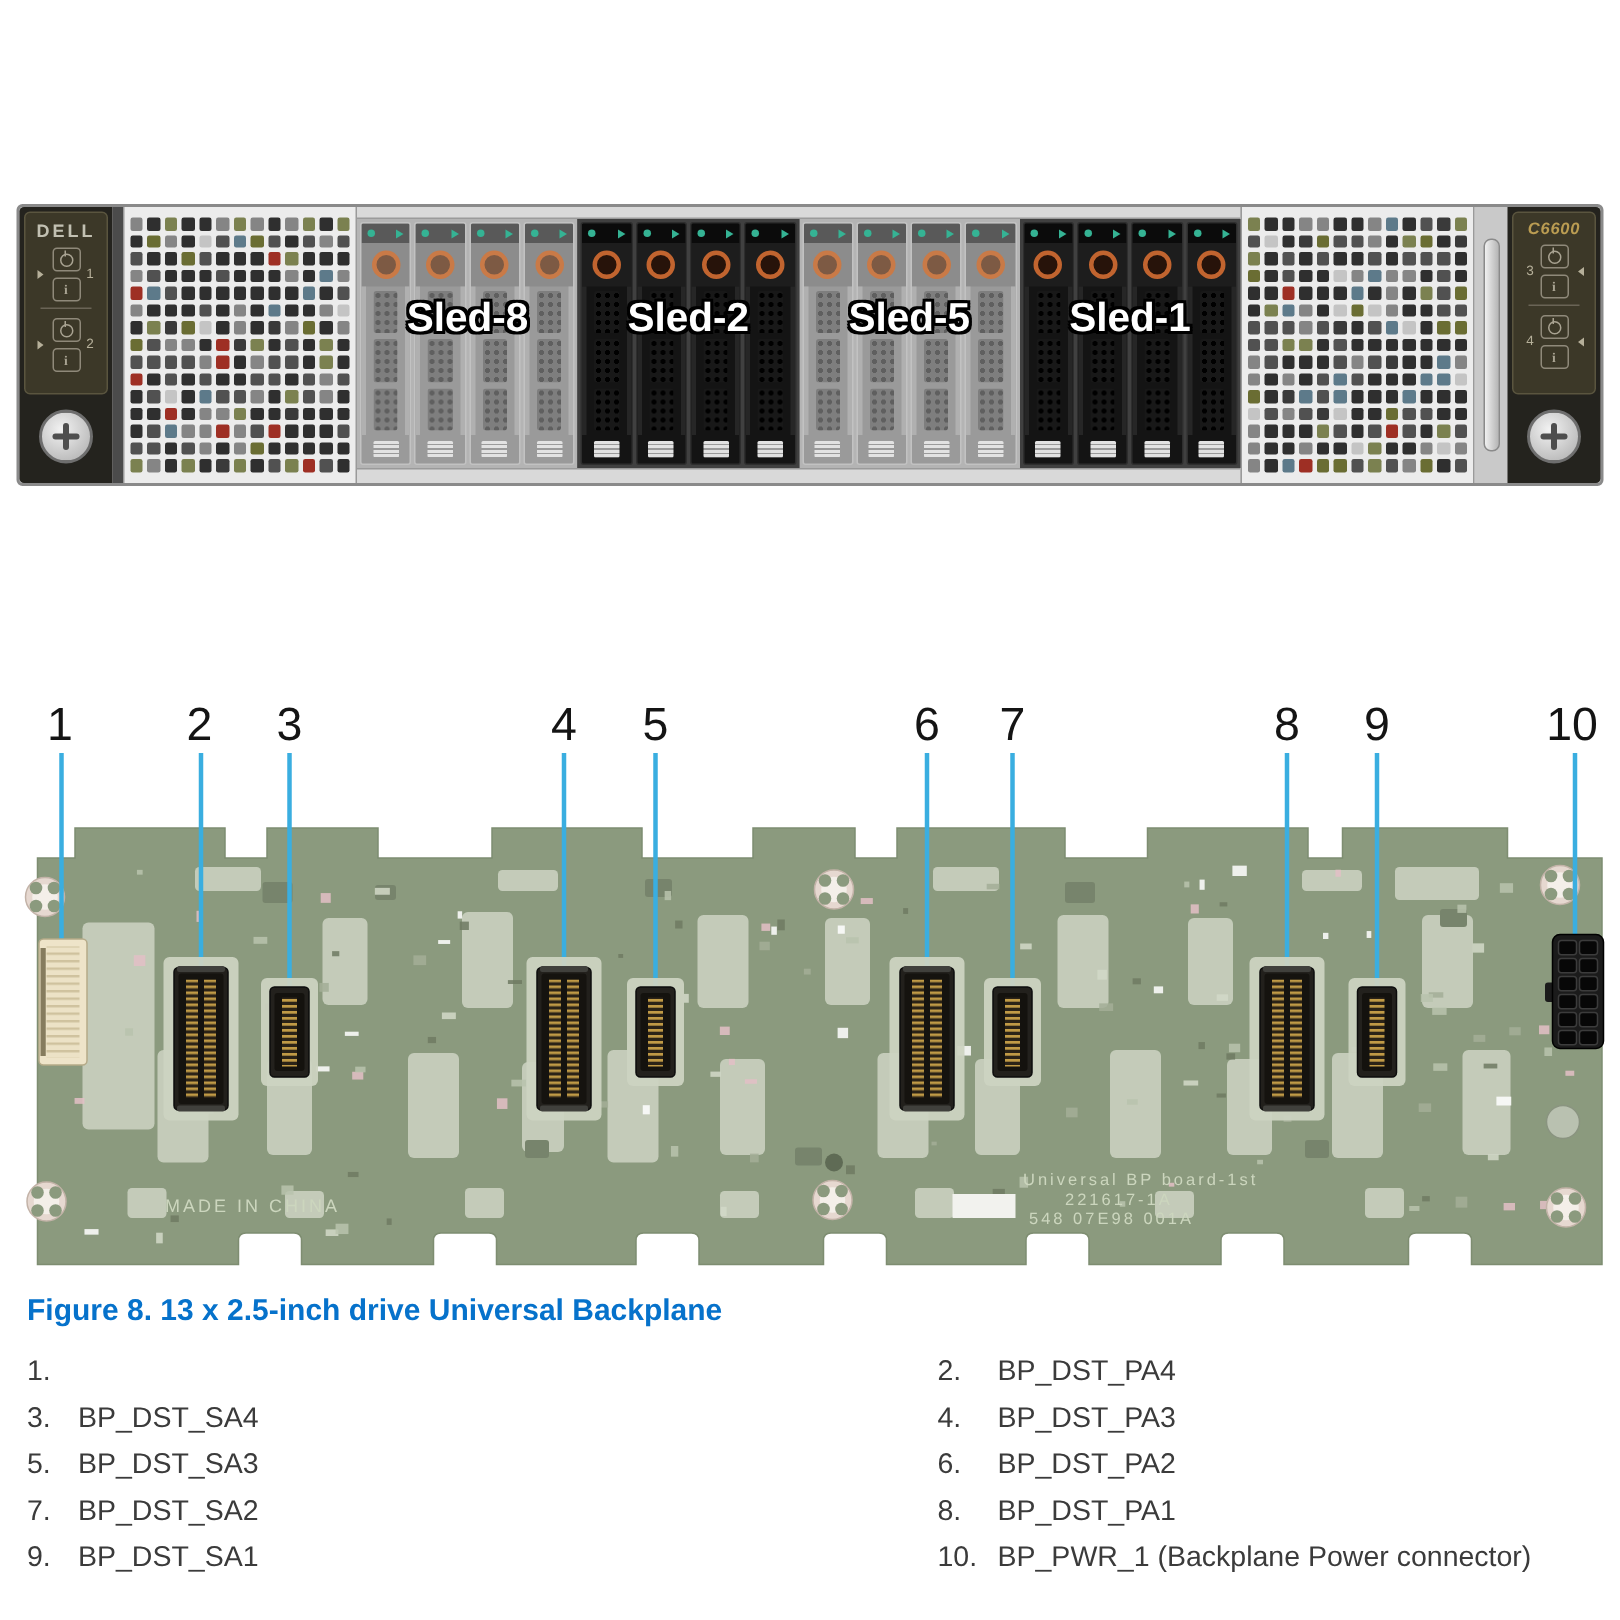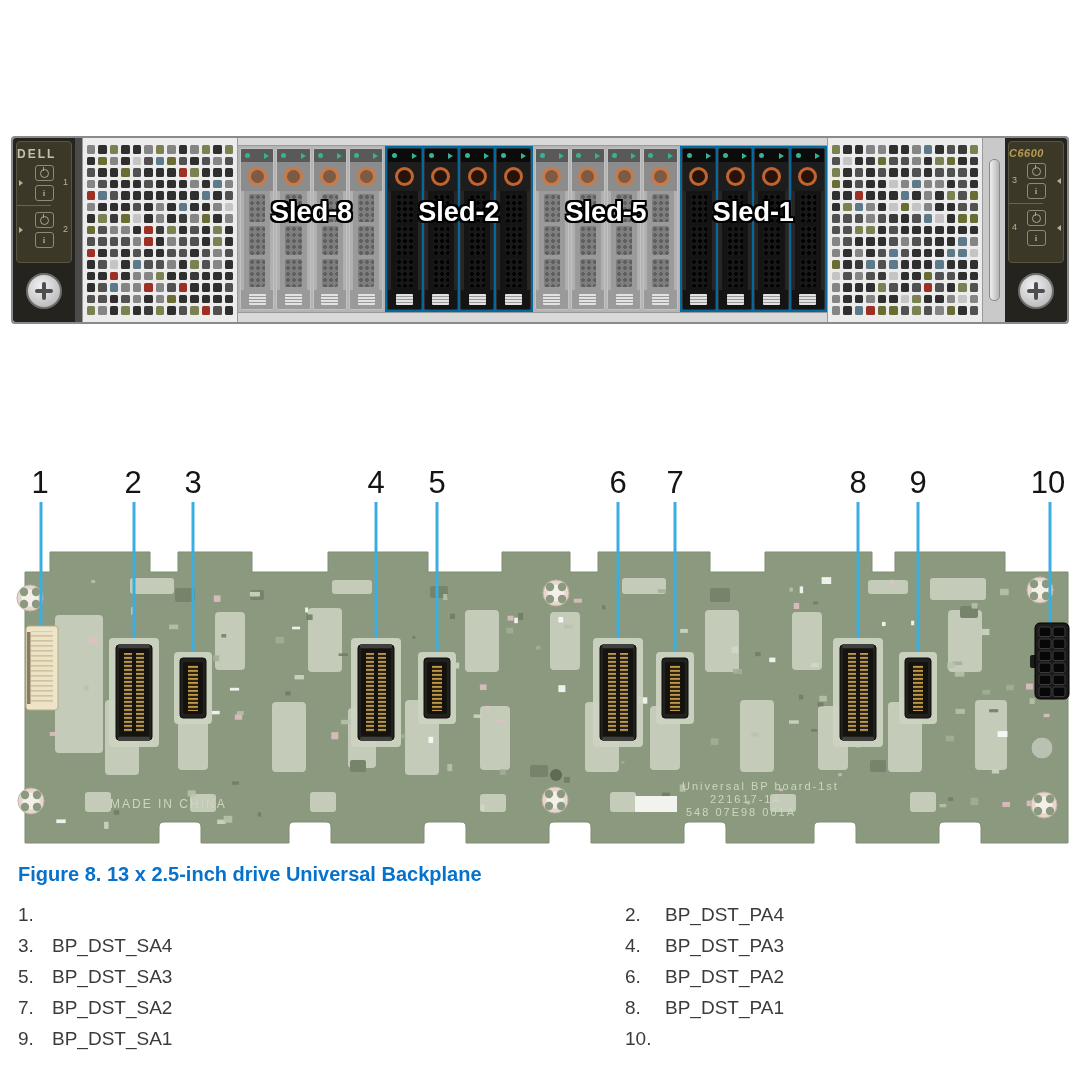--- a/index.html
+++ b/index.html
@@ -7,21 +7,21 @@
        font-family:"Liberation Sans",sans-serif;color:#3b3b3b;}
 
   
   .chassis{position:absolute;left:11px;top:136px;width:1058px;height:188px;
     background:#c9c9c9;border:2px solid #8a8a8a;border-radius:4px;
     display:flex;box-sizing:border-box;}
   .ear{width:62px;background:#24231e;display:flex;flex-direction:column;box-sizing:border-box;padding:3px;}
   .ear.left{border-radius:3px 0 0 3px;}
   .ear.right{border-radius:0 3px 3px 0;}
   .ear-panel{background:#3c3828;border:1px solid #5a553f;border-radius:4px;
-    flex:0 0 112px;display:flex;flex-direction:column;padding:5px 0 3px;}
+    flex:0 0 112px;display:flex;flex-direction:column;align-items:center;padding:5px 0 3px;}
   .brand{font-size:12px;font-weight:bold;letter-spacing:2px;color:#c2c0b2;}
   .model{font-size:11px;font-weight:bold;font-style:italic;color:#ba9c52;letter-spacing:.5px;}
   .btn-group{position:relative;display:flex;flex-direction:column;gap:4px;align-items:center;
     padding:4px 12px 2px;}
   .pbtn{width:17px;height:14px;border:1px solid #8f897a;border-radius:3px;
     display:flex;align-items:center;justify-content:center;}
   .glyph-power{width:7px;height:7px;border:1.5px solid #a9a392;border-radius:50%;position:relative;}
   .glyph-power::after{content:"";position:absolute;left:2px;top:-3px;width:1.5px;height:4px;background:#a9a392;}
   .glyph-info{font-size:9px;font-weight:bold;color:#a9a392;line-height:1;font-family:"Liberation Serif",serif;}
   .grp-num{position:absolute;top:16px;font-size:9px;color:#b6b09a;}
@@ -39,21 +39,21 @@
   .hinge{width:7px;background:#4b4b4b;}
   .grille{width:156px;background:#ececec;border-left:1px solid #9a9a9a;border-right:1px solid #9a9a9a;
     display:grid;grid-template-columns:repeat(13,8.5px);grid-auto-rows:8.5px;gap:3px;
     justify-content:center;align-content:center;box-sizing:border-box;}
   .grille .cell{border-radius:1.5px;}
   .sled-bay{flex:1;background:#151515;display:flex;flex-direction:column;}
   .rail-top{height:7px;background:#d9d9d9;border-bottom:1px solid #9a9a9a;}
   .rail-bottom{height:9px;background:#d9d9d9;border-top:1px solid #9a9a9a;}
   .sled-row{flex:1;display:flex;}
   .sled{flex:1;position:relative;display:flex;padding:2px;gap:2px;box-sizing:border-box;}
-  .sled.dark{background:#0369a1;justify-content:space-between;}
+  .sled.dark{background:#404040;justify-content:space-between;}
   .sled.light{background:#b4b4b4;}
   .carrier{flex:1;display:flex;flex-direction:column;border-radius:2px;overflow:hidden;}
   .sled.dark .carrier{background:#141414;border:1px solid #2e2e2e;}
   .sled.light .carrier{background:#9a9a9a;border:1px solid #c2c2c2;}
   .led-strip{height:13px;display:flex;align-items:center;justify-content:space-between;padding:0 4px;}
   .sled.dark .led-strip{background:#0b0b0b;}
   .sled.light .led-strip{background:#595959;}
   .led-dot{width:5px;height:5px;border-radius:50%;background:#35b394;}
   .led-arrow{width:0;height:0;border-top:3px solid transparent;border-bottom:3px solid transparent;border-left:5px solid #35b394;}
   .btn-panel{height:29px;display:flex;align-items:center;justify-content:center;}
@@ -1181,15 +1181,16 @@
     <div class="legend-item">
         <span class="ln">6.</span>
         <span>BP_DST_PA2</span>
       </div>
     <div class="legend-item">
         <span class="ln">8.</span>
         <span>BP_DST_PA1</span>
       </div>
     <div class="legend-item">
         <span class="ln">10.</span>
+        <span>BP_PWR_1 (Backplane Power connector)</span>
       </div>
   </div>
 </div>
 
 </body></html>

